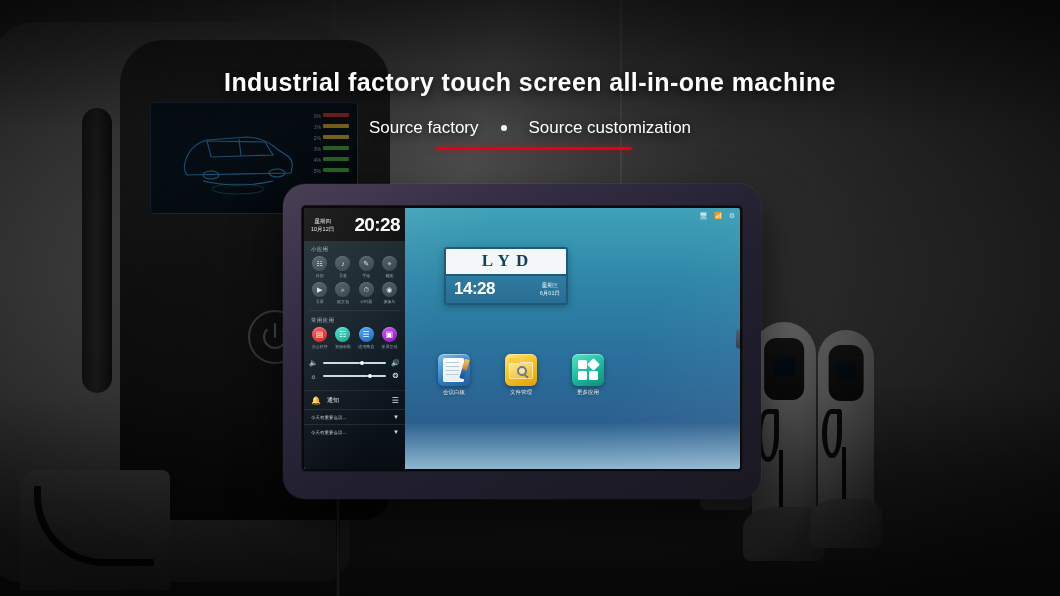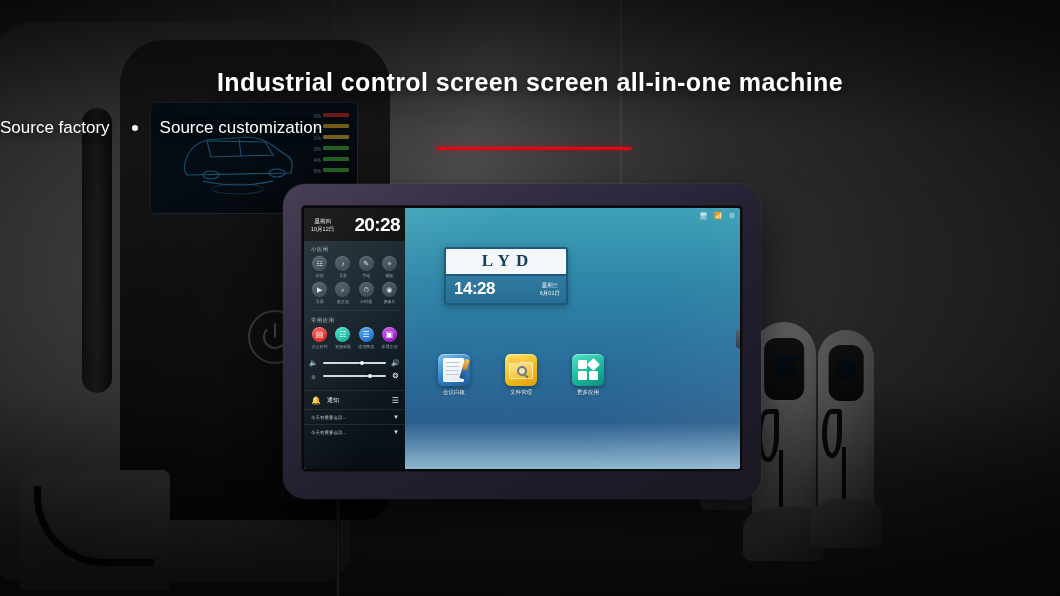--- a/index.html
+++ b/index.html
@@ -133,21 +133,21 @@
   }
 
   
   .headline{
     position:absolute; left:0; right:0; top:68px; text-align:center;
     color:#fff; font-size:25px; font-weight:600; letter-spacing:.4px;
     text-shadow:0 2px 9px rgba(0,0,0,.75);
   }
   .subline{
     position:absolute; left:0; right:0; top:118px;
-    display:flex; align-items:center; gap:22px;
+    display:flex; align-items:center; justify-content:center; gap:22px;
     color:#fff; font-size:17px; font-weight:500;
     text-shadow:0 2px 8px rgba(0,0,0,.75);
   }
   .dot-sep{ width:6px; height:6px; border-radius:50%; background:#fff; display:inline-block; }
   .red-rule{
     position:absolute; left:436px; top:147px; width:196px; height:3px;
     background:#e60012; border-radius:2px;
     box-shadow:0 0 6px rgba(230,0,18,.55);
   }
 
@@ -385,21 +385,21 @@
       </div>
     </div>
     <div class="power-ring"></div>
   </div>
   <div class="base-white"></div>
   <div class="cable-curve"></div>
 
   <div class="vignette"></div>
 </div>
 
-<div class="headline">Industrial control screen screen all-in-one machine</div>
+<div class="headline">Industrial factory touch screen all-in-one machine</div>
 <div class="subline">
   <span>Source factory</span>
   <span class="dot-sep"></span>
   <span>Source customization</span>
 </div>
 <div class="red-rule"></div>
 
 <div class="stand-neck"></div>
 <div id="tablet">
   <div class="bezel-inner">

